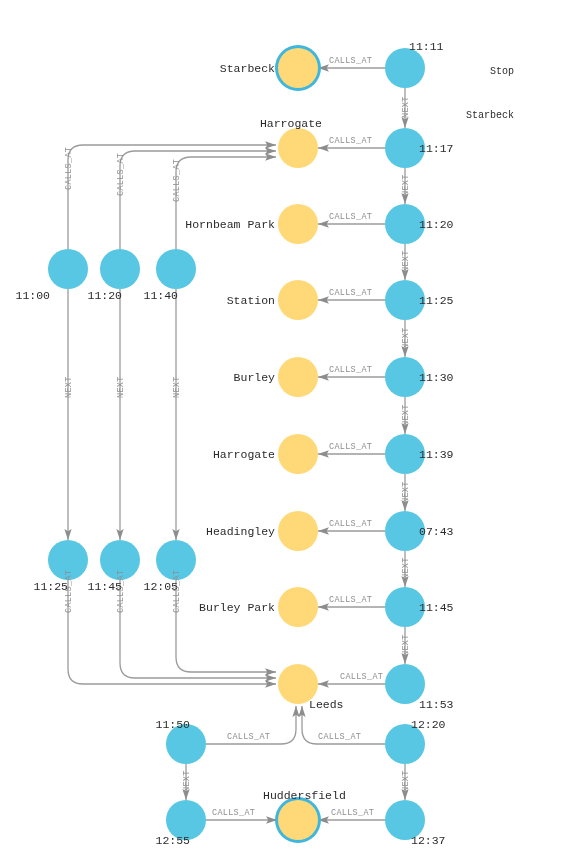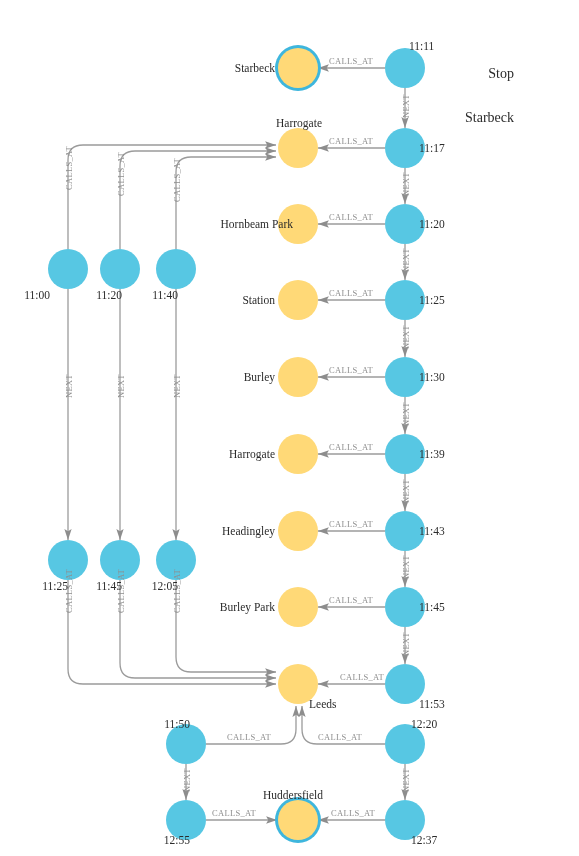--- a/index.html
+++ b/index.html
@@ -5,21 +5,21 @@
   html, body {
     margin: 0;
     padding: 0;
     background: #ffffff;
   }
   #canvas {
     position: relative;
     width: 515px;
     height: 856px;
     background: #ffffff;
-    font-family: Liberation Serif, serif;
+    font-family: Liberation Mono, monospace;
     overflow: hidden;
   }
   svg.edges {
     position: absolute;
     left: 0;
     top: 0;
     width: 579px;
     height: 856px;
   }
   .node {
@@ -52,21 +52,21 @@
     white-space: nowrap;
     letter-spacing: 0.3px;
     line-height: 1;
   }
   .elabel.vert {
     transform: rotate(-90deg);
     transform-origin: left top;
   }
   .legend-label {
     position: absolute;
-    font-size: 14px;
+    font-size: 10px;
     color: #2b2b2b;
     white-space: nowrap;
     text-align: right;
     line-height: 1;
   }
 </style>
 </head>
 <body>
 
 <div id="canvas">
@@ -134,36 +134,36 @@
   <div class="node stop" style="left:385px;top:280px;width:40px;height:40px;"></div>
   <div class="nlabel r" style="left:419px;top:295px;">11:25</div>
 
   <div class="node stop" style="left:385px;top:357px;width:40px;height:40px;"></div>
   <div class="nlabel r" style="left:419px;top:372px;">11:30</div>
 
   <div class="node stop" style="left:385px;top:434px;width:40px;height:40px;"></div>
   <div class="nlabel r" style="left:419px;top:449px;">11:39</div>
 
   <div class="node stop" style="left:385px;top:511px;width:40px;height:40px;"></div>
-  <div class="nlabel r" style="left:419px;top:526px;">11:43</div>
+  <div class="nlabel r" style="left:419px;top:526px;">07:43</div>
 
   <div class="node stop" style="left:385px;top:587px;width:40px;height:40px;"></div>
   <div class="nlabel r" style="left:419px;top:602px;">11:45</div>
 
   <div class="node stop" style="left:385px;top:664px;width:40px;height:40px;"></div>
   <div class="nlabel r" style="left:419px;top:699px;">11:53</div>
 
   <div class="node station ring" style="left:278px;top:48px;width:40px;height:40px;"></div>
   <div class="nlabel l" style="left:180px;width:95px;top:63px;">Starbeck</div>
 
   <div class="node station" style="left:278px;top:128px;width:40px;height:40px;"></div>
   <div class="nlabel l" style="left:200px;width:122px;top:118px;">Harrogate</div>
 
   <div class="node station" style="left:278px;top:204px;width:40px;height:40px;"></div>
-  <div class="nlabel l" style="left:168px;width:125px;top:219px;">Hornbeam Park</div>
+  <div class="nlabel l" style="left:150px;width:125px;top:219px;">Hornbeam Park</div>
 
   <div class="node station" style="left:278px;top:280px;width:40px;height:40px;"></div>
   <div class="nlabel l" style="left:170px;width:105px;top:295px;">Station</div>
 
   <div class="node station" style="left:278px;top:357px;width:40px;height:40px;"></div>
   <div class="nlabel l" style="left:170px;width:105px;top:372px;">Burley</div>
 
   <div class="node station" style="left:278px;top:434px;width:40px;height:40px;"></div>
   <div class="nlabel l" style="left:165px;width:110px;top:449px;">Harrogate</div>
 

